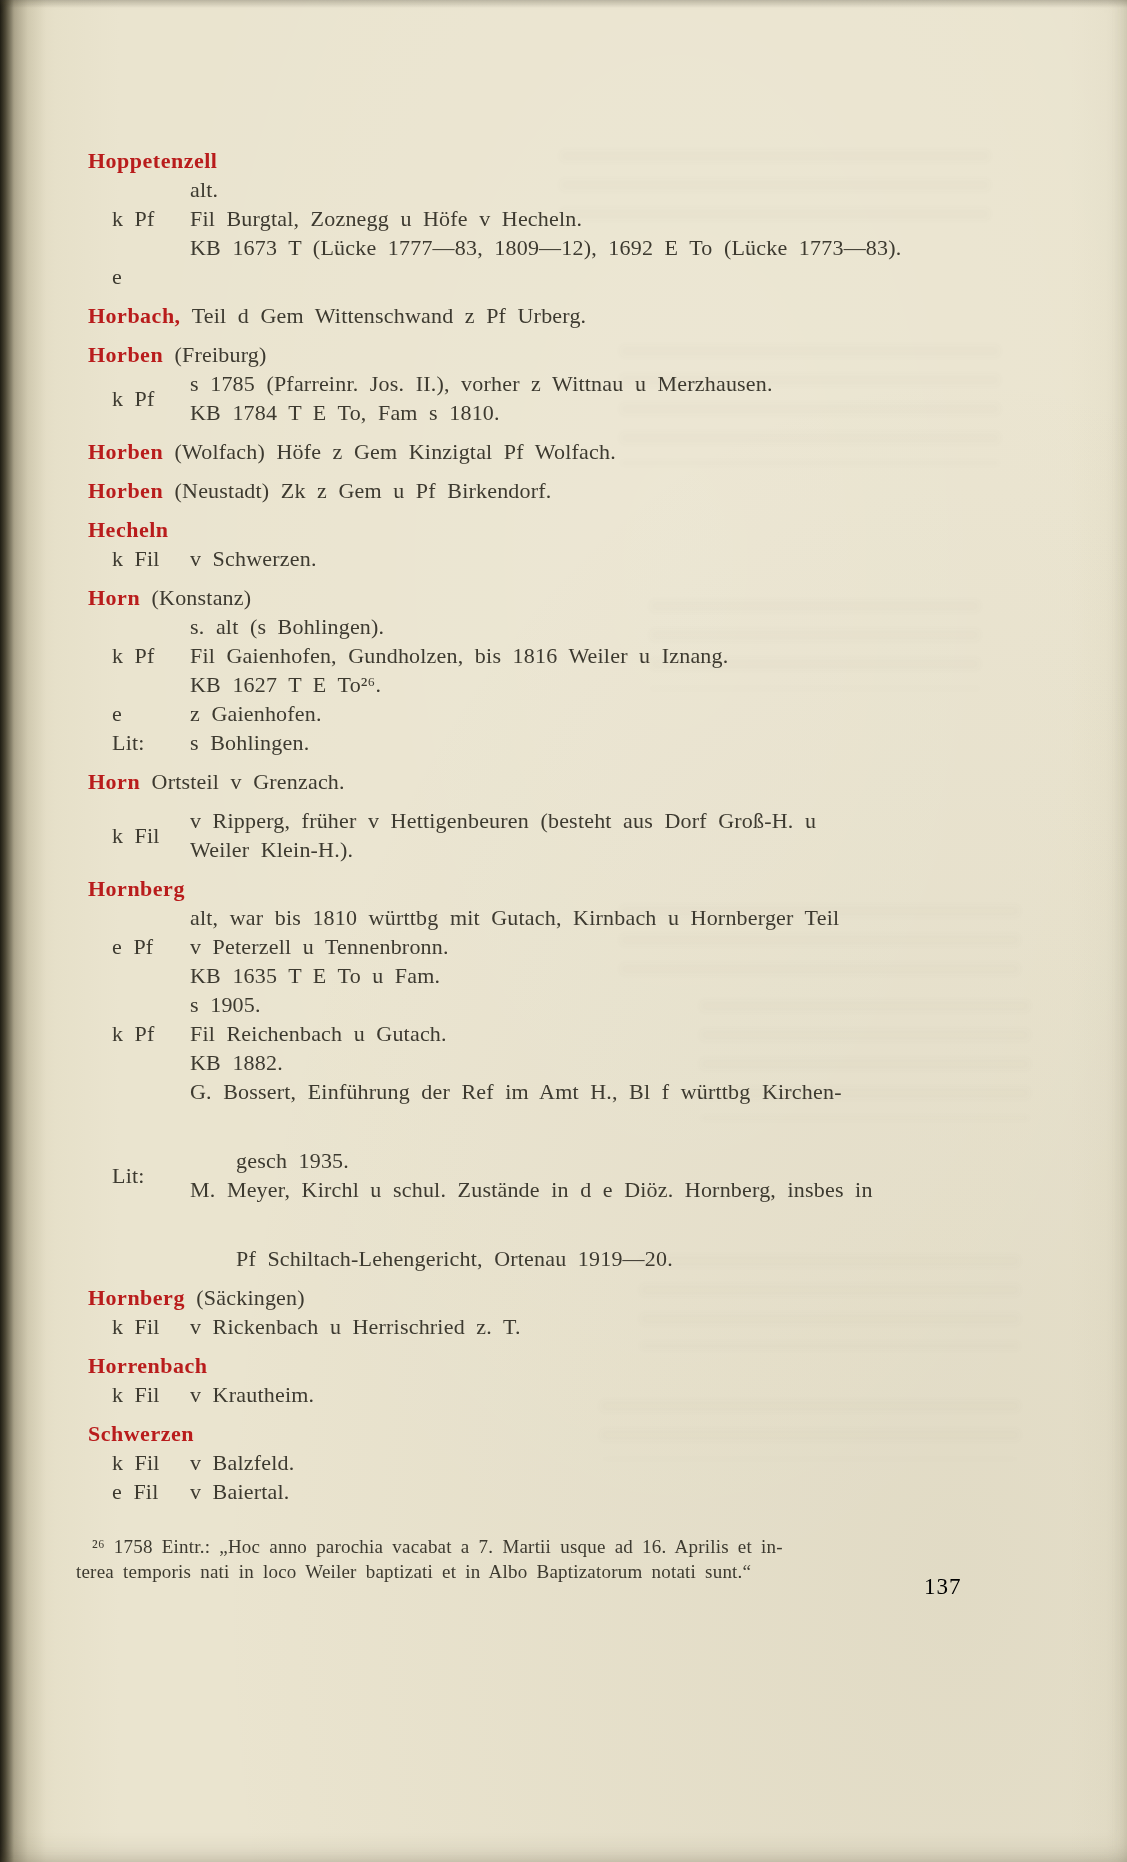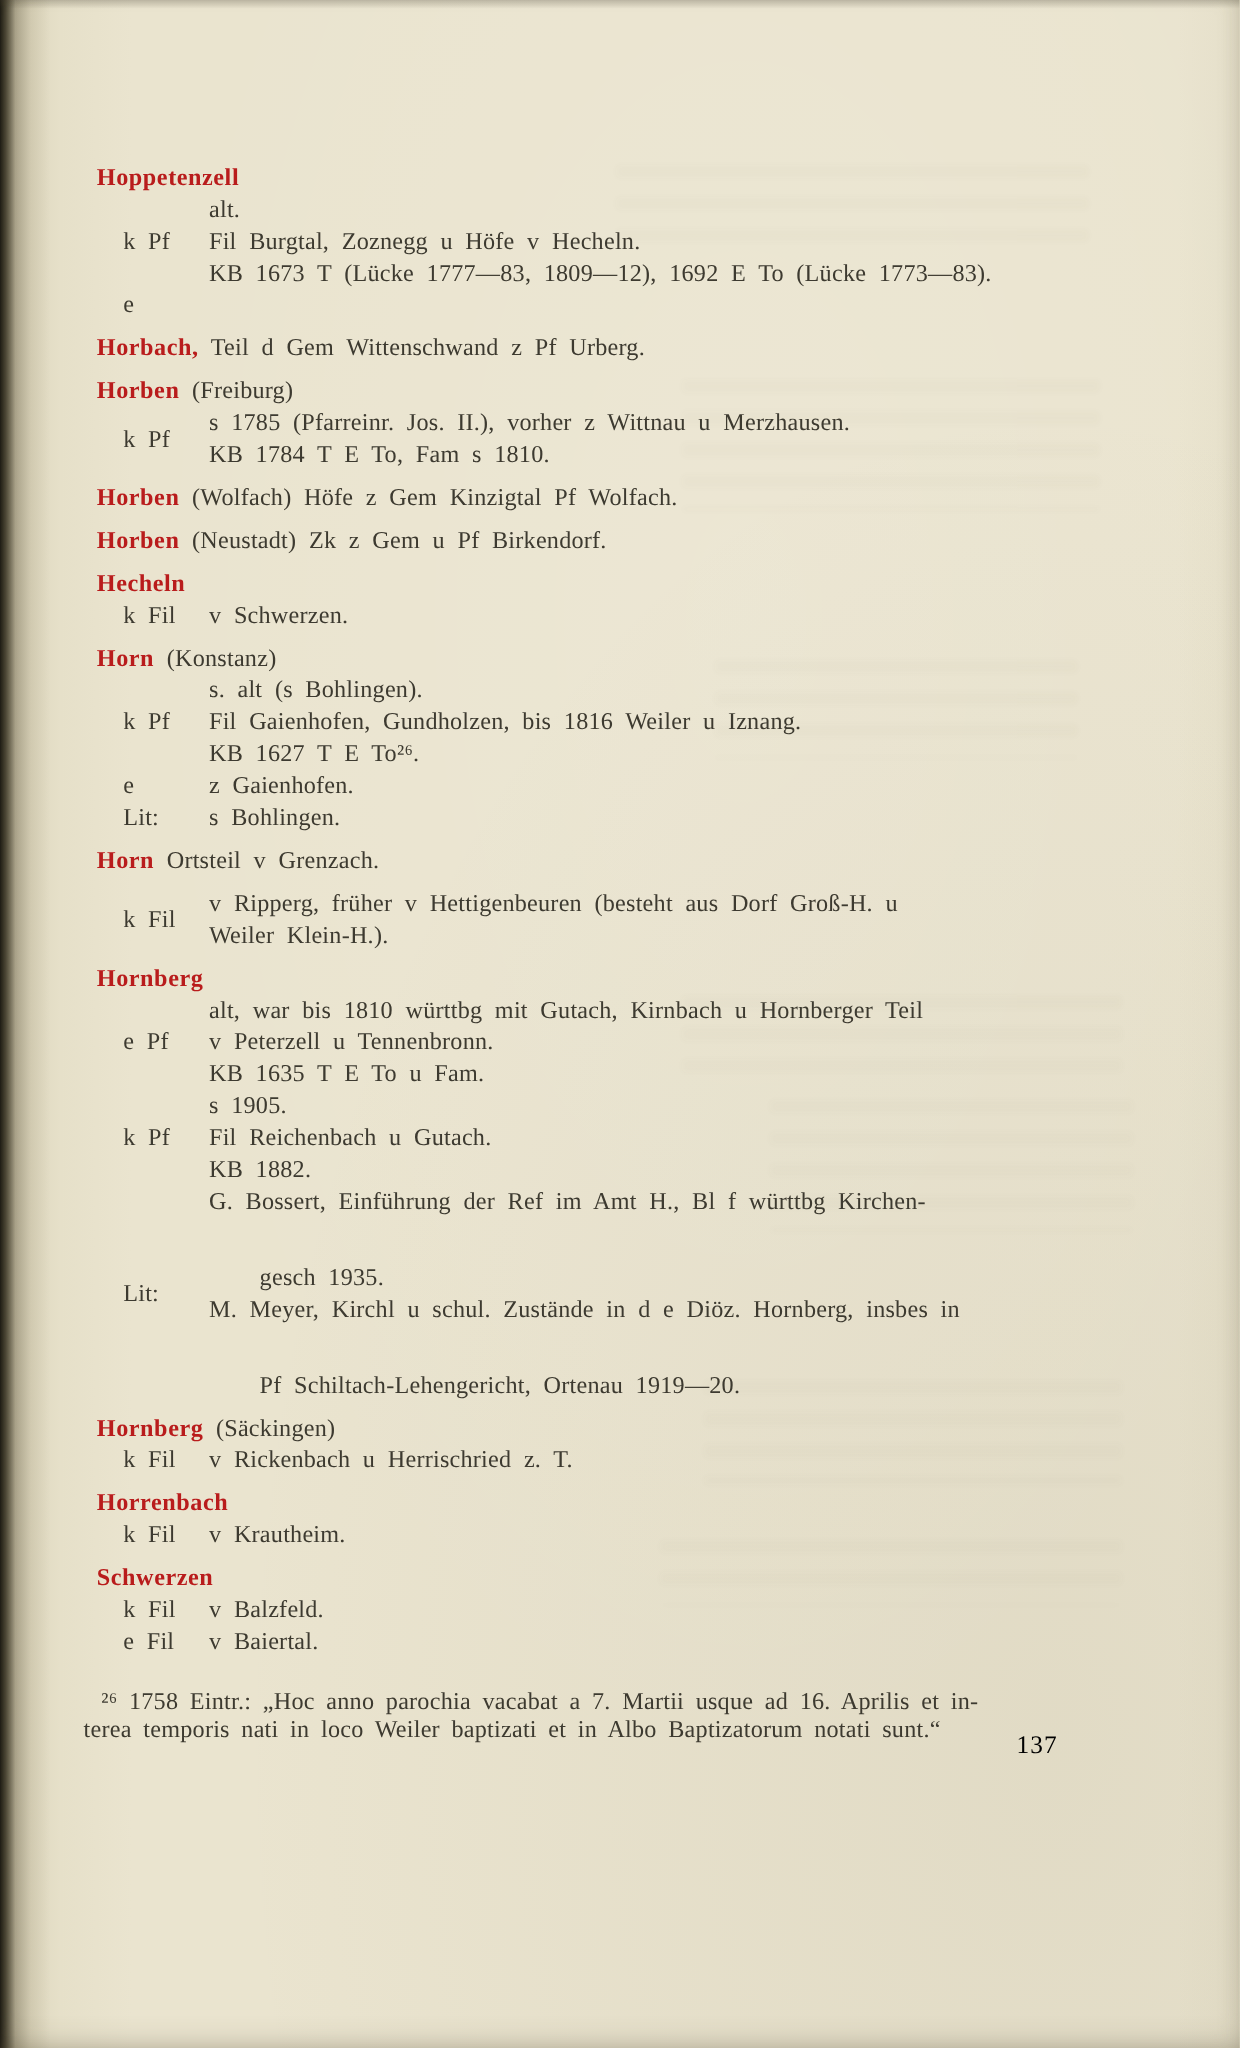--- a/index.html
+++ b/index.html
@@ -50,21 +50,21 @@
   .hw { font-weight: bold; color: #b91c1c; letter-spacing: 0.5px; }
   .row { display: flex; align-items: center; }
   .row .label { width: 78px; margin-left: 24px; flex-shrink: 0; line-height: 29px; }
   .row .lines { flex: 1 1 auto; }
   .line { line-height: 29px; }
   .line.indent2 { padding-left: 46px; margin-top: 40px; }
   #footnote {
     margin-top: 28px;
     margin-left: -12px;
     width: 980px;
-    font-size: 22px;
+    font-size: 19px;
     letter-spacing: 0.2px;
     word-spacing: 0.22em;
   }
   #footnote .fline { line-height: 25px; }
   #footnote .fline.first { text-indent: 16px; }
   #page-number {
     position: absolute; left: 924px; top: 1574px;
     font-size: 23px; letter-spacing: 1px; color: #000000;
   }
 </style>

